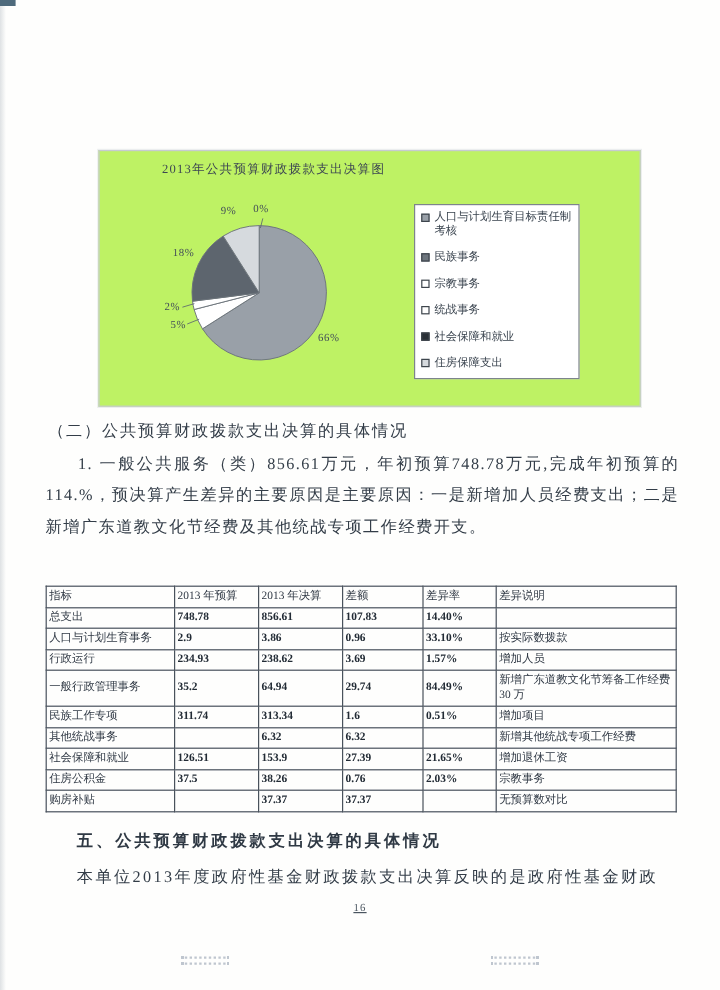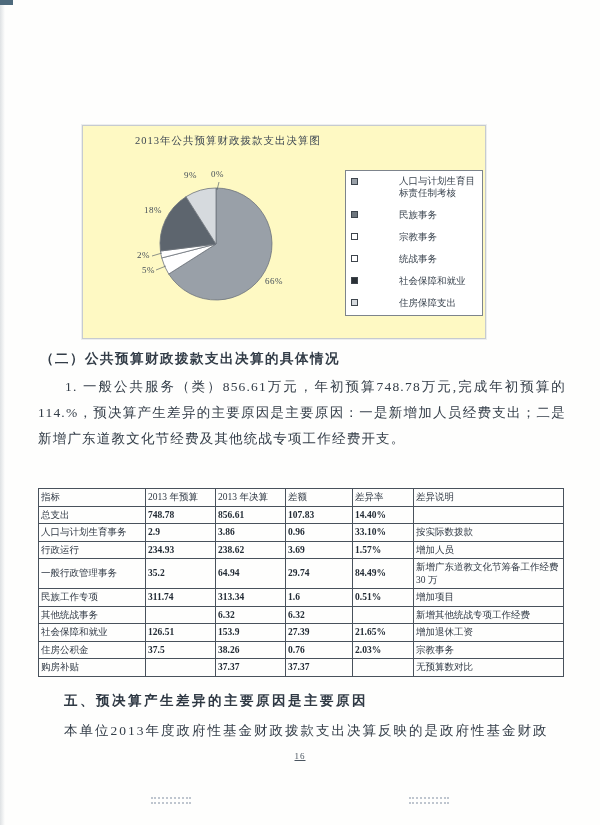--- a/index.html
+++ b/index.html
@@ -11,50 +11,50 @@
   }
   .page::before{
     content:"";position:absolute;left:0;top:0;bottom:0;width:5px;
     background:linear-gradient(to right,rgba(150,160,170,.30),rgba(150,160,170,0));
     pointer-events:none;
   }
   .corner-mark{position:absolute;left:0;top:0;width:13px;height:5px;background:#4e6a7c;}
 
   
   .chart-box{
-    position:absolute;left:82px;top:125px;width:404px;height:214px;
-    border:1px solid #c6cbd0;box-shadow:0 0 0 1px #eceeef;background:#fef9c3;
+    position:absolute;left:82px;top:125px;width:452px;height:214px;
+    border:1px solid #c6cbd0;box-shadow:0 0 0 1px #eceeef;background:#bef264;
     box-sizing:border-box;
     text-decoration:underline;
   }
   .chart-title{
     position:absolute;left:0;top:8px;width:290px;text-align:center;
     font-size:10.5px;letter-spacing:1px;color:#3d4752;
   }
   .pie-svg{position:absolute;left:0;top:0;width:404px;height:214px;}
   .pie-label{
     position:absolute;font-size:9px;color:#434d58;letter-spacing:.5px;
     transform:translate(0,0);white-space:nowrap;
   }
   .legend{
     position:absolute;left:262px;top:44px;width:138px;height:146px;
     border:1px solid #7d848c;box-sizing:border-box;
     padding:5px 3px 6px 4px;display:flex;flex-direction:column;
     justify-content:space-between;background:#fff;
   }
-  .legend-item{display:flex;align-items:flex-start;font-size:9.5px;line-height:11.5px;color:#39434e;gap:37px;}
+  .legend-item{display:flex;align-items:flex-start;font-size:9.5px;line-height:11.5px;color:#39434e;}
   .legend-marker{
     flex:0 0 auto;width:7px;height:7px;margin:1.5px 4px 0 1px;
     border:1px solid #3e454d;box-sizing:border-box;
   }
 
   
   .sec2-heading{
     position:absolute;left:40px;top:350px;width:540px;
-    font-size:13.5px;font-weight:700;letter-spacing:1.5px;color:#333d48;
+    font-size:13.5px;font-weight:400;letter-spacing:1.5px;color:#333d48;
   }
   .body-para{
     position:absolute;left:38px;top:374px;width:528px;
     font-size:13.5px;line-height:26px;letter-spacing:1.2px;
     text-align:justify;text-indent:2em;color:#333d48;
   }
   .sec5-heading{
     position:absolute;left:64px;top:692px;width:520px;
     font-size:13.5px;font-weight:700;letter-spacing:2.5px;color:#2f3944;
   }
@@ -233,21 +233,21 @@
           <td>购房补贴</td>
           <td></td>
           <td class="num">37.37</td>
           <td class="num">37.37</td>
           <td></td>
           <td>无预算数对比</td>
         </tr>
       </tbody>
   </table>
 
-  <div class="sec5-heading">五、预决算产生差异的主要原因是主要原因</div>
+  <div class="sec5-heading">五、公共预算财政拨款支出决算的具体情况</div>
   <div class="sec5-para">本单位2013年度政府性基金财政拨款支出决算反映的是政府性基金财政</div>
 
   <div class="page-number">16</div>
   <div class="smudge" style="left:151px;top:794px;">
       <i></i>
       <i></i>
     </div>
   <div class="smudge" style="left:409px;top:794px;">
       <i></i>
       <i></i>

